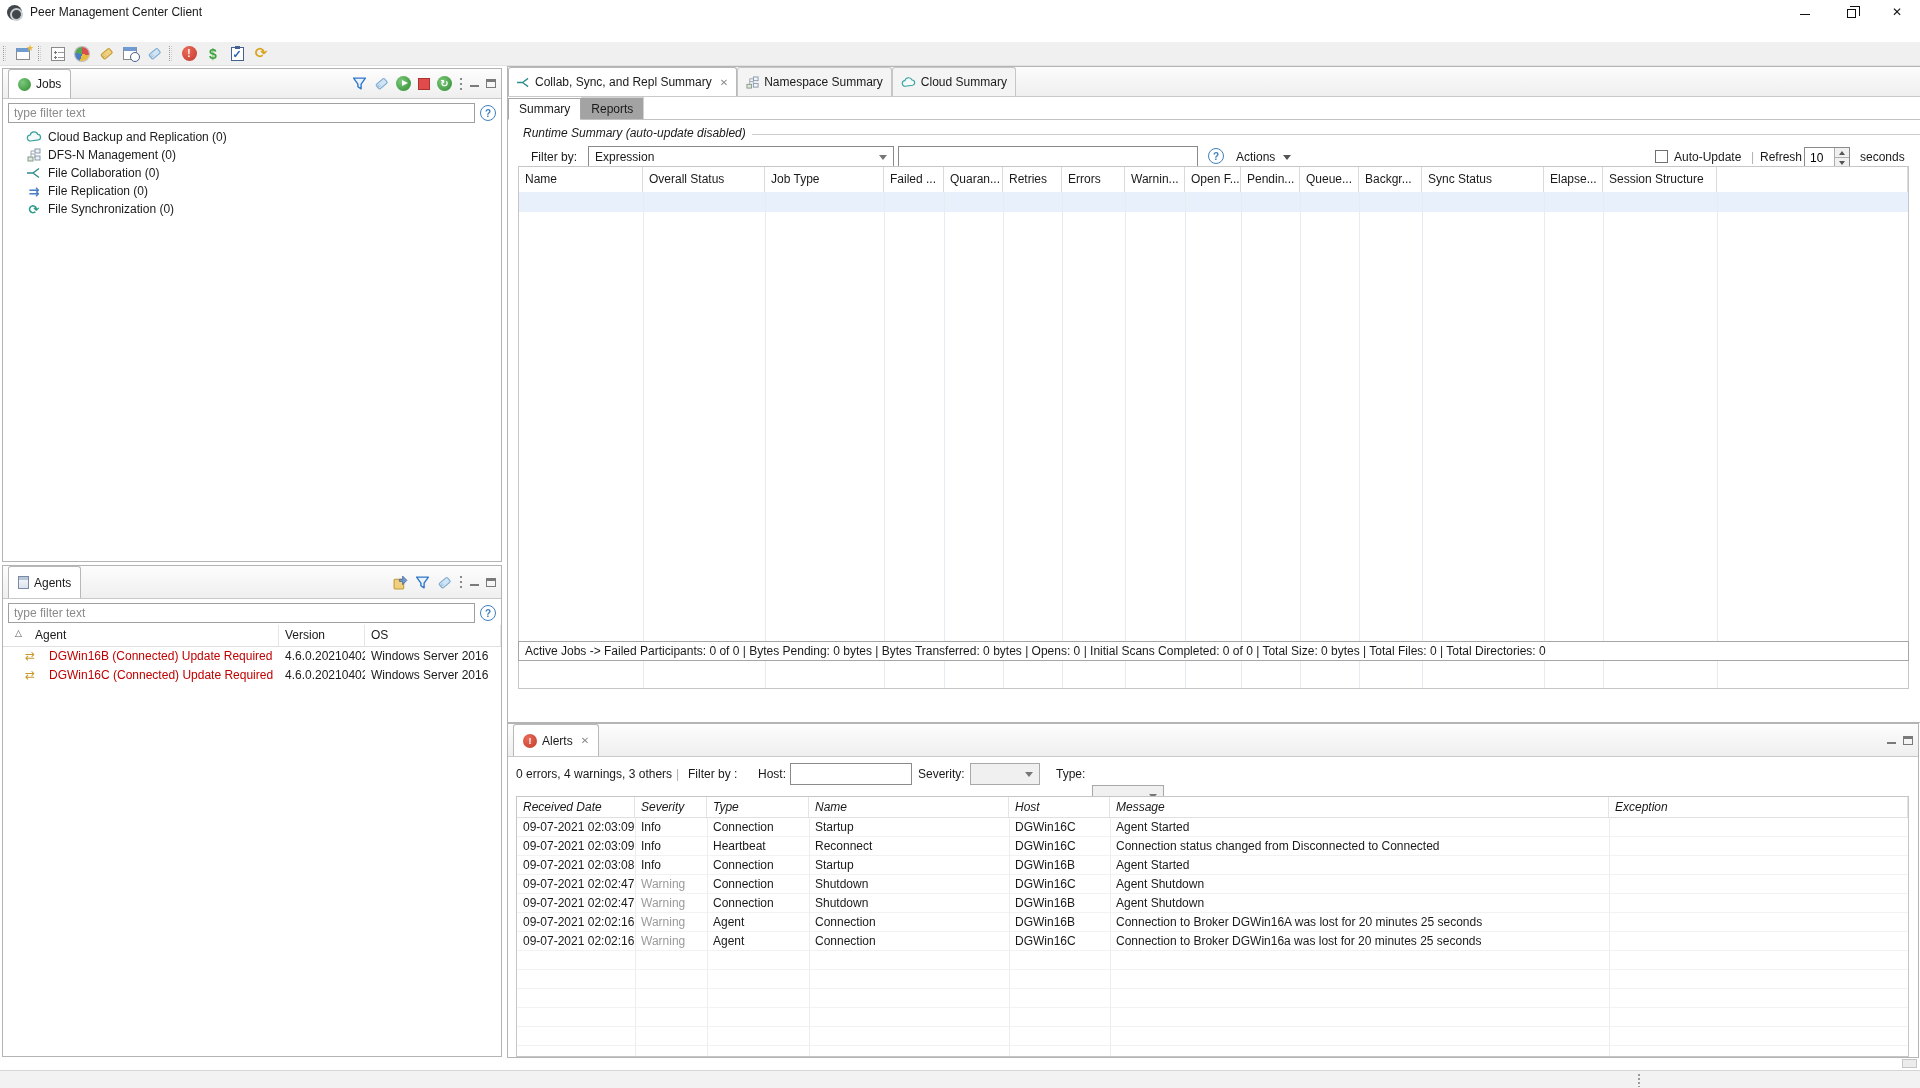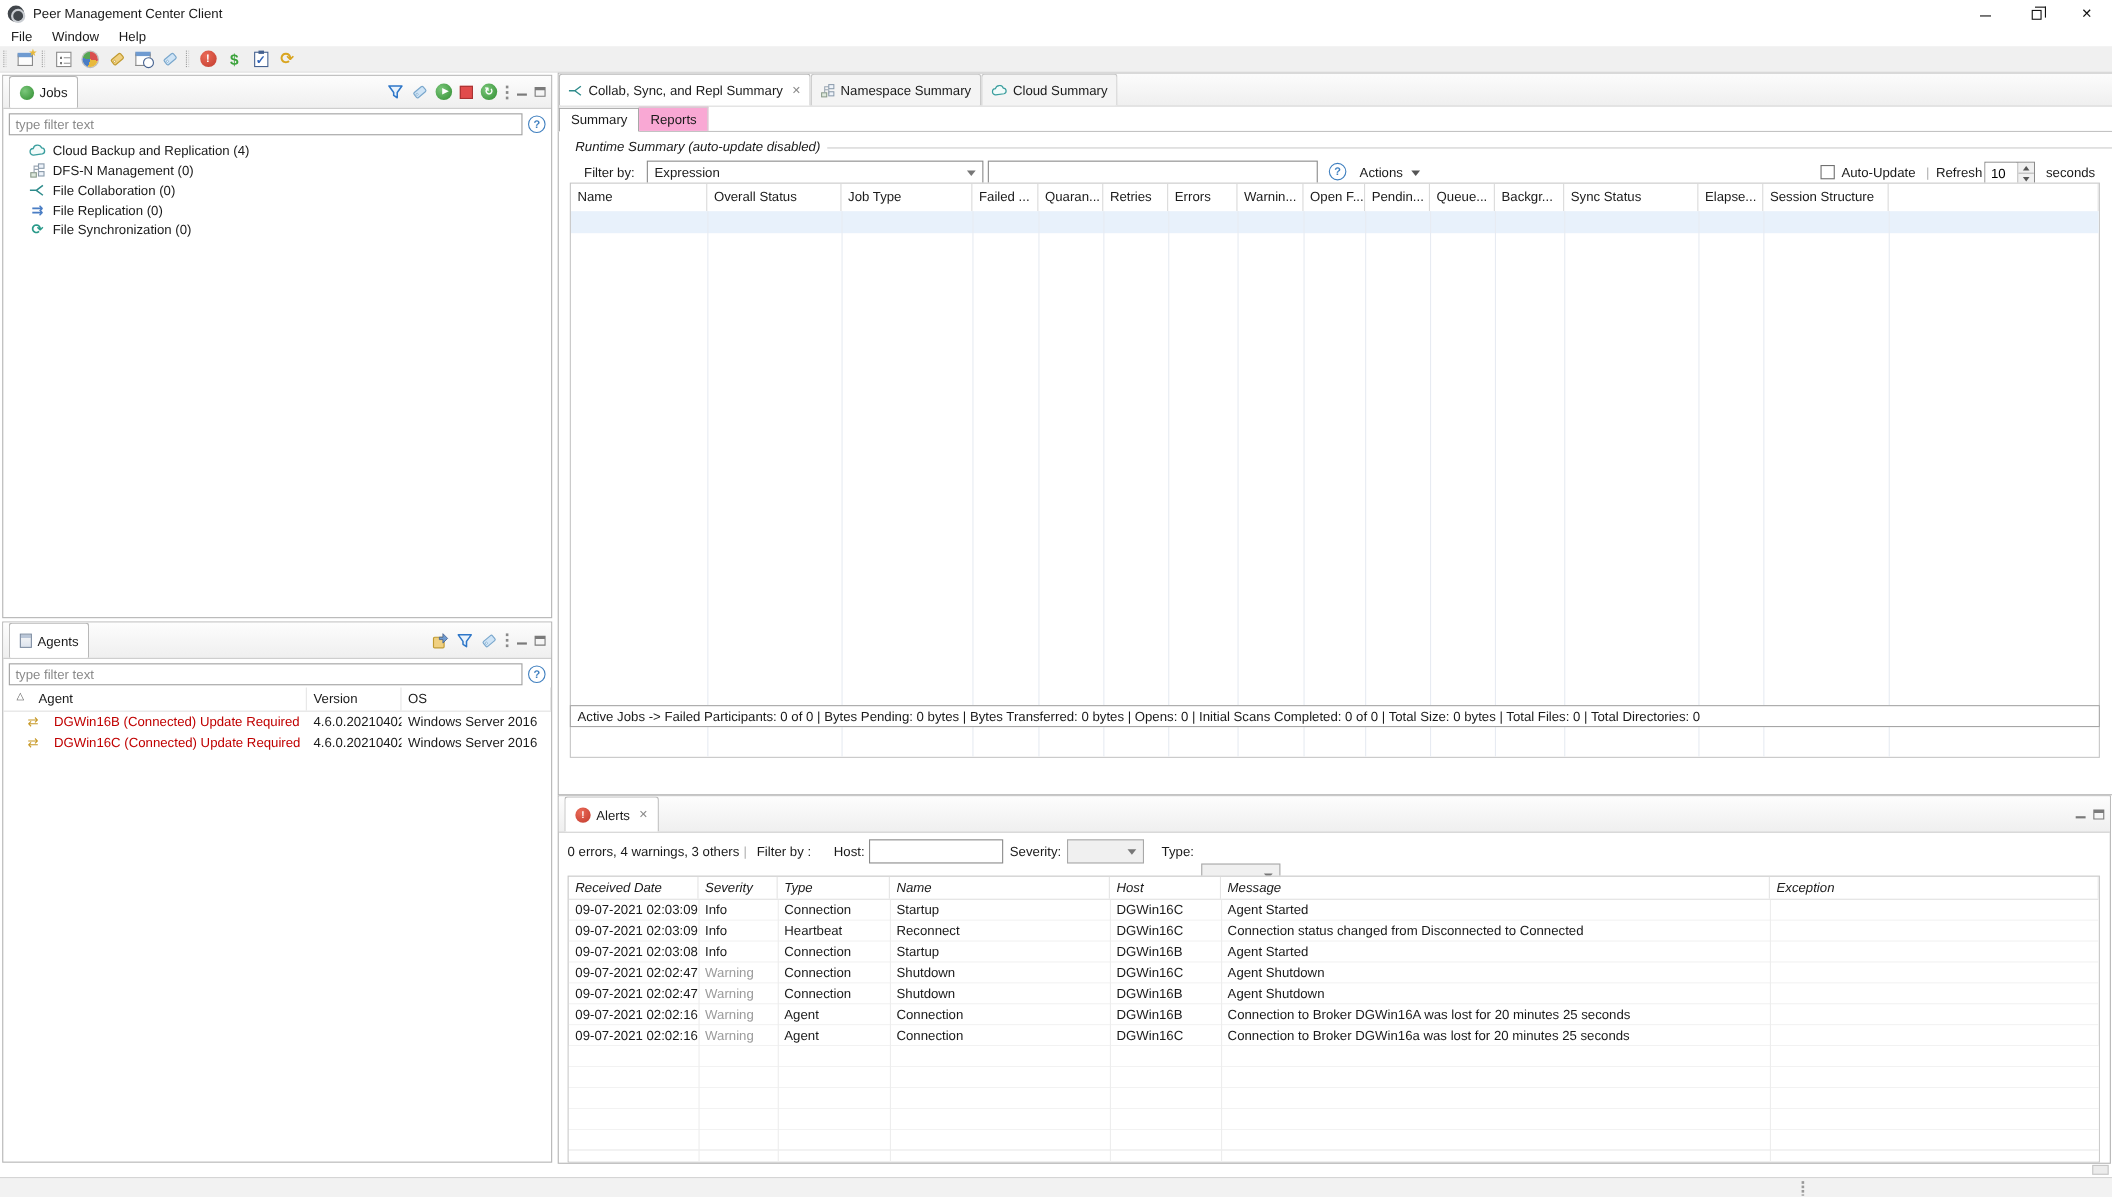--- a/index.html
+++ b/index.html
@@ -74,21 +74,21 @@
   
   .editor-part { position:absolute; left:507px; top:66px; width:1696px; height:657px; background:#fff; border:1px solid #b4b4b4; }
   .main-tabrow { height:30px; background:linear-gradient(#fcfcfc,#efefef); border-bottom:1px solid #c9c9c9; display:flex; align-items:flex-end; }
   .mtab { height:29px; display:flex; align-items:center; gap:5px; padding:0 8px; border:1px solid #b8b8b8; border-bottom:none; border-radius:3px 3px 0 0; }
   .mtab.active { background:#fff; }
   .mtab.inactive { background:#f4f4f4; border-color:#c6c6c6; }
   .tab-close { color:#8a8a8a; font-size:10px; margin-left:3px; }
   .subtabs { height:23px; background:#fff; border-bottom:1px solid #c3c3c3; display:flex; align-items:flex-end; padding-left:0; }
   .stab { height:22px; padding:0 10px; display:flex; align-items:center; }
   .stab.active { background:#fff; border:1px solid #a8a8a8; border-bottom:1px solid #fff; margin-bottom:-1px; }
-  .stab.inactive { border:1px solid #d2d2d2; border-left:none; border-bottom:none; background:#f9a8d4; height:22px; }
+  .stab.inactive { border:1px solid #d2d2d2; border-left:none; border-bottom:none; background:#a3a3a3; height:22px; }
   .group-row { position:absolute; top:59px; left:15px; right:12px; display:flex; align-items:center; gap:6px; }
   .group-label { font-style:italic; white-space:nowrap; }
   .gline { flex:1; height:1px; background:#cccccc; margin-top:3px; }
   .mfilter-row { position:absolute; top:79px; left:0; width:1412px; height:26px; }
   .combo { border:1px solid #8a8a8a; background:#fff; height:22px; display:flex; align-items:center; padding-left:6px; position:relative; }
   .combo .caret, .caret-only { width:0; height:0; border-left:4px solid transparent; border-right:4px solid transparent; border-top:5px solid #555; }
   .combo .caret { position:absolute; right:6px; top:8px; }
   .combo.disabled { background:#f0f0f0; border-color:#a8a8a8; }
   .text-input { border:1px solid #8a8a8a; background:#fff; height:22px; font:12px "Liberation Sans",sans-serif; padding:0 5px; }
   .checkbox { width:13px; height:13px; border:1px solid #707070; background:#fff; display:inline-block; }
@@ -143,25 +143,20 @@
         </div>
       <div class="wc">
           <div class="ic-restore"></div>
         </div>
       <div class="wc">
           <span class="ic-close">✕</span>
         </div>
     </div>
   </div>
 
-  <div class="menubar">
-    <div class="menu-item">File</div>
-    <div class="menu-item">Window</div>
-    <div class="menu-item">Help</div>
-  </div>
 
   <div class="toolbar">
     <div class="tb-handle"></div>
     <div class="tb-btn">
         <div class="ic-newjob"></div>
       </div>
     <div class="tb-handle"></div>
     <div class="tb-btn">
         <div class="ic-list"></div>
       </div>
@@ -230,21 +225,21 @@
       <input class="filter-input" placeholder="type filter text" style="">
       <div class="help-circle">?</div>
     </div>
     <div class="tree">
       <div class="tree-item">
         <span class="ticon">
             <svg width="16" height="12" viewBox="0 0 16 11">
               <path d="M4.5 9.5 a3 3 0 0 1 -0.3 -6 a4 4 0 0 1 7.6 -0.6 a2.8 2.8 0 0 1 0.7 5.5 Z" fill="#f2fbfa" stroke="#3a9e9e" stroke-width="1.2"></path>
             </svg>
           </span>
-        <span>Cloud Backup and Replication (4)</span>
+        <span>Cloud Backup and Replication (0)</span>
       </div>
       <div class="tree-item">
         <span class="ticon">
             <svg width="14" height="14" viewBox="0 0 14 14">
               <rect x="8" y="1" width="5" height="4" fill="#eef3fa" stroke="#8899aa"></rect>
               <rect x="8" y="8" width="5" height="4" fill="#eef3fa" stroke="#8899aa"></rect>
               <rect x="1" y="9" width="5" height="4" fill="#dde8dd" stroke="#889988"></rect>
               <path d="M4 9 V3 h4 M4 6 h4 v4" fill="none" stroke="#99a5b2"></path>
             </svg>
           </span>

